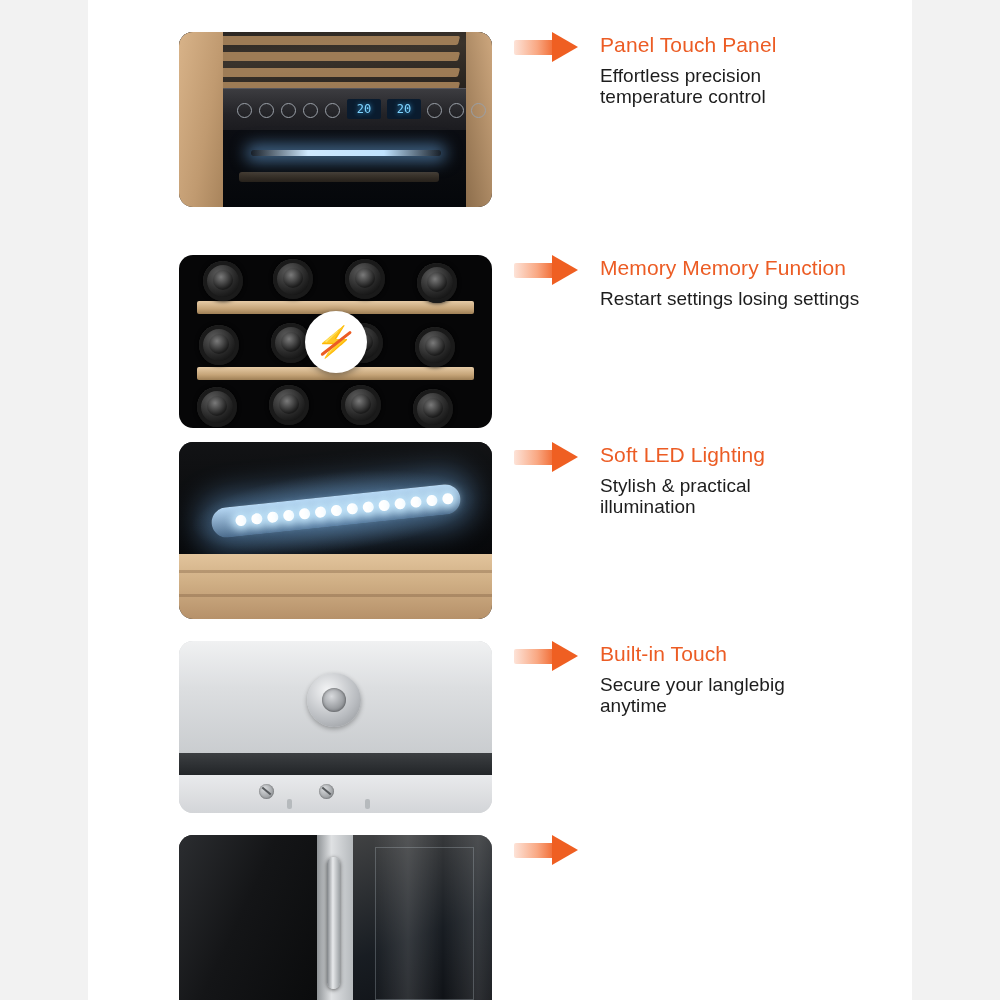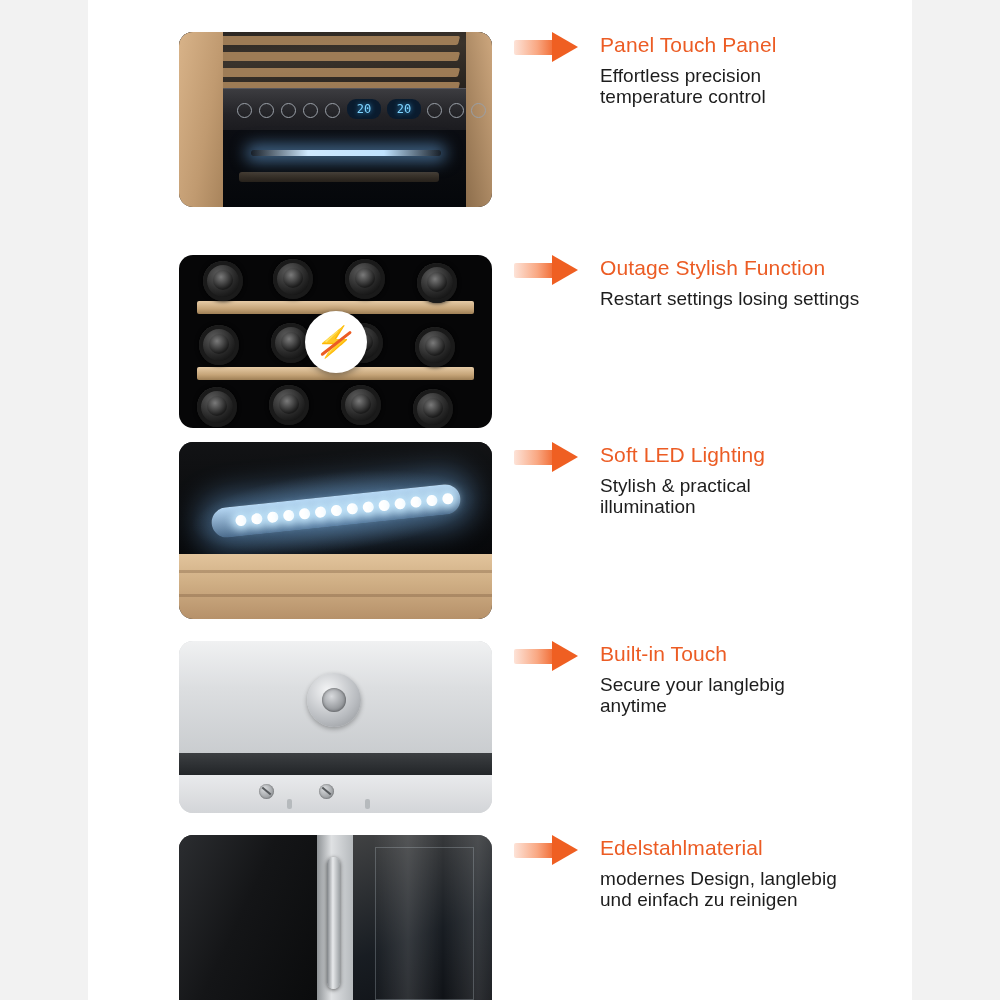--- a/index.html
+++ b/index.html
@@ -124,21 +124,21 @@
     position: absolute; left: 44px; top: 56px; right: 26px; height: 42px;
     background: linear-gradient(180deg,#3c3c40,#232327 60%,#1b1b1f);
     border-top: 1px solid #55555c;
   }
   .i1-ctrl {
     position: absolute; top: 14px; width: 13px; height: 13px;
     border: 1px solid #9aa0a8; border-radius: 50%;
   }
   .i1-disp {
     position: absolute; top: 10px; width: 34px; height: 20px;
-    background: #0a1b2e; border-radius: 9px;
+    background: #0a1b2e; border-radius: 2px;
     color: #7fd4ff; font-family: "DejaVu Sans Mono", monospace;
     font-size: 12px; text-align: center; line-height: 20px;
     text-shadow: 0 0 5px #3fb7ff;
   }
   .i1-glass {
     position: absolute; left: 44px; top: 98px; right: 26px; bottom: 0;
     background: linear-gradient(180deg,#0b0d12,#05070a);
   }
   .i1-led {
     position: absolute; left: 72px; top: 118px; width: 190px; height: 6px;
@@ -354,21 +354,21 @@
           <span class="i2-slash"></span>
         </div>
       </div>
       <div class="arrow-wrap">
         <div class="arrow">
           <div class="bar"></div>
             <div class="head"></div>
         </div>
       </div>
       <div class="text-col">
-        <p class="f-title">Outage Stylish Function</p>
+        <p class="f-title">Memory Memory Function</p>
         <p class="f-desc">Restart settings losing settings</p>
       </div>
     </div>
 
     <div class="feature-row" style="margin-top:14px;">
       <div class="thumb img3">
         <div class="i3-dark"></div>
         <div class="i3-glow"></div>
         <div class="i3-strip">
           <div class="i3-dot" style="left:24px;"></div>
@@ -440,21 +440,16 @@
           <div class="i5-streak" style="left:90px;"></div>
         </div>
         <div class="i5-inner"></div>
       </div>
       <div class="arrow-wrap">
         <div class="arrow">
           <div class="bar"></div>
             <div class="head"></div>
         </div>
       </div>
-      <div class="text-col">
-        <p class="f-title">Edelstahlmaterial</p>
-        <p class="f-desc">modernes Design, langlebig
-und einfach zu reinigen</p>
-      </div>
     </div>
 
   </div>
 </div>
 
 </body></html>

